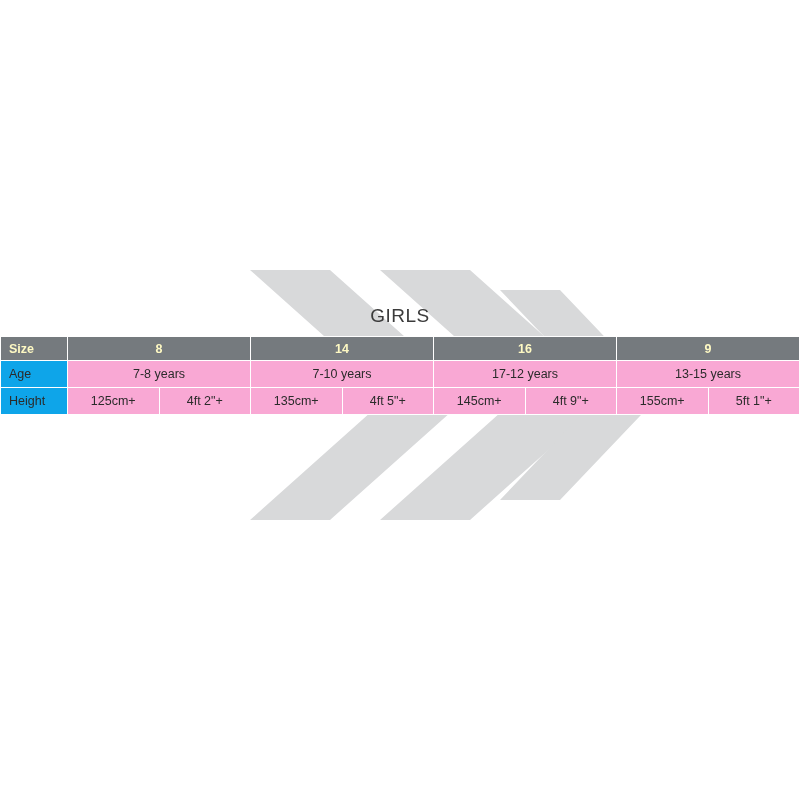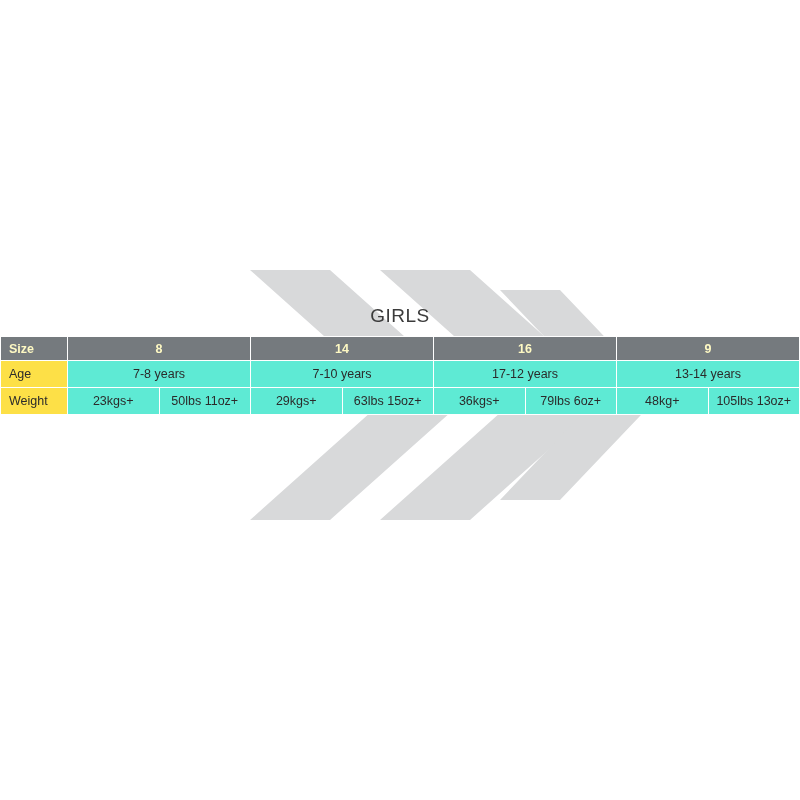--- a/index.html
+++ b/index.html
@@ -68,26 +68,26 @@
     font-size: 12.5px;
     height: 23px;
   }
   tr.head-row td.label-cell {
     text-align: left;
     padding-left: 8px;
   }
 
   
   tr.body-row td {
-    background: #5eead4;
+    background: #f9a8d4;
   }
   tr.body-row td.label-cell {
     text-align: left;
     padding-left: 8px;
-    background: #fde047;
+    background: #0ea5e9;
   }
 
   .row-age td { background: #e4e5e7; }
 
   td.label-cell { width: 58px; }
 </style>
 </head>
 <body>
 
 <svg id="watermark" viewBox="0 0 800 250" aria-hidden="true">
@@ -110,31 +110,31 @@
         <td colspan="2">14</td>
         <td colspan="2">16</td>
         <td colspan="2">9</td>
       </tr>
 
       <tr class="body-row row-age">
         <td class="label-cell">Age</td>
         <td colspan="2">7-8 years</td>
         <td colspan="2">7-10 years</td>
         <td colspan="2">17-12 years</td>
-        <td colspan="2">13-14 years</td>
+        <td colspan="2">13-15 years</td>
       </tr>
 
+      <tr class="body-row">
+        <td class="label-cell">Height</td>
+        <td>125cm+</td>
+        <td>4ft 2"+</td>
+        <td>135cm+</td>
+        <td>4ft 5"+</td>
+        <td>145cm+</td>
+        <td>4ft 9"+</td>
+        <td>155cm+</td>
+        <td>5ft 1"+</td>
+      </tr>
 
-      <tr class="body-row">
-        <td class="label-cell">Weight</td>
-        <td>23kgs+</td>
-        <td>50lbs 11oz+</td>
-        <td>29kgs+</td>
-        <td>63lbs 15oz+</td>
-        <td>36kgs+</td>
-        <td>79lbs 6oz+</td>
-        <td>48kg+</td>
-        <td>105lbs 13oz+</td>
-      </tr>
 
     </tbody>
   </table>
 </div>
 
 </body></html>

